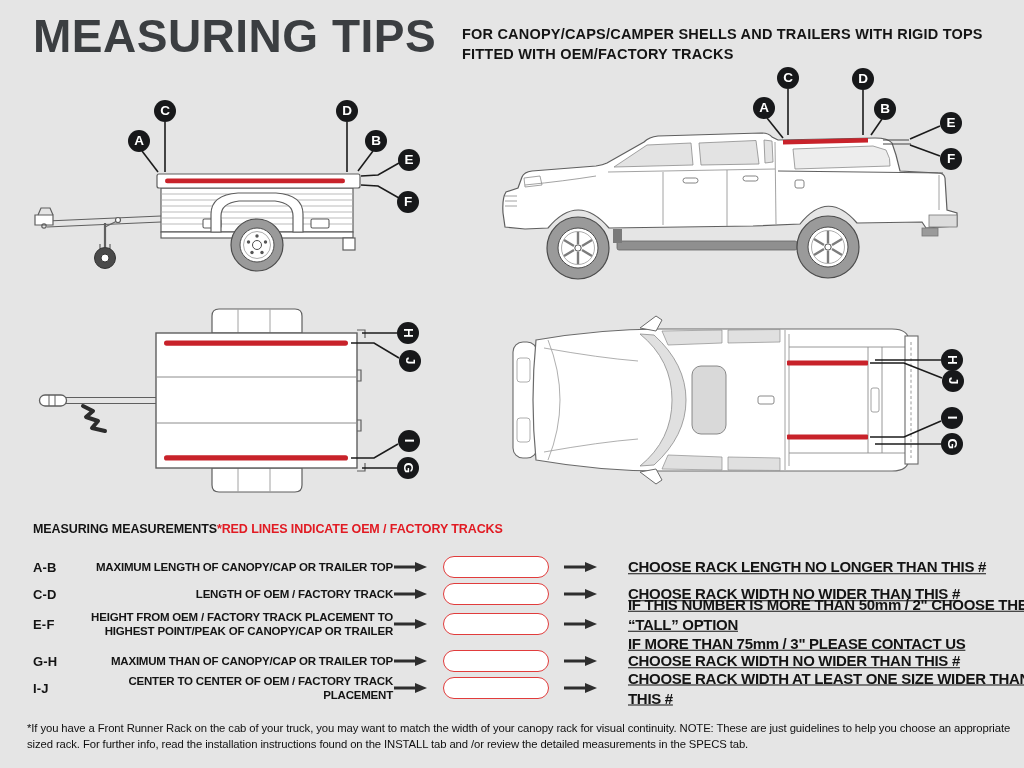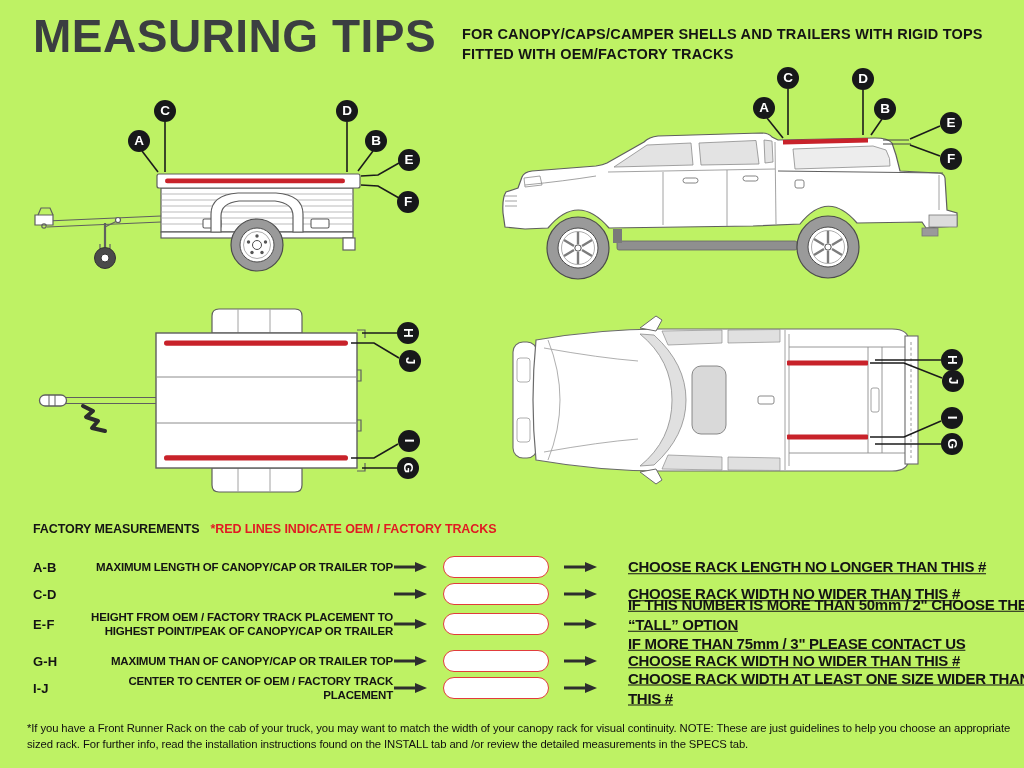--- a/index.html
+++ b/index.html
@@ -1,34 +1,34 @@
 <!DOCTYPE html>
 <html><head>
 <meta charset="utf-8">
 <style>
   html,body{margin:0;padding:0;background:#fff;}
-  .page{position:relative;width:1024px;height:768px;background:#bef264;overflow:hidden;
+  .page{position:relative;width:1024px;height:768px;background:#e5e5e5;overflow:hidden;
         font-family:"Liberation Sans",sans-serif;color:#141414;}
 
   .title{position:absolute;left:33px;top:13px;font-size:46px;font-weight:bold;
          color:#3b3e41;letter-spacing:0.5px;line-height:1;}
   .subtitle{position:absolute;left:462px;top:25px;font-size:14.5px;font-weight:bold;
             color:#141414;line-height:1.35;letter-spacing:0.2px;}
 
   .diagram{position:absolute;}
   .diagram svg{display:block;}
 
   .callout{position:absolute;width:22px;height:22px;border-radius:50%;background:#17181a;
            display:flex;align-items:center;justify-content:center;z-index:3;}
   .callout span{color:#ffffff;font-weight:bold;font-size:13.5px;line-height:1;}
   .callout.rot span{transform:rotate(90deg);}
 
   .legend{position:absolute;left:33px;top:522px;font-size:12.5px;font-weight:bold;
           letter-spacing:-0.1px;white-space:nowrap;}
-  .legend .rednote{color:#e11b23;margin-left:11px;}
+  .legend .rednote{color:#e11b23;}
 
   .mrow{position:absolute;left:0;width:1024px;height:44px;}
   .mrow > div{position:absolute;top:50%;transform:translateY(-50%);}
   .mrange{left:33px;width:38px;font-size:13px;font-weight:bold;letter-spacing:0.2px;}
   .mdesc{left:71px;width:322px;font-size:11.5px;font-weight:bold;letter-spacing:-0.2px;
          line-height:1.25;white-space:pre-line;text-align:right;}
   .arrow1{left:394px;}
   .pill{left:443px;width:106px;height:22px;border:1.6px solid #e13c3c;border-radius:12px;
         background:#fff;box-sizing:border-box;}
   .arrow2{left:564px;}
@@ -308,21 +308,21 @@
       </div>
     <div class="callout rot" style="left:441px;top:107px;">
         <span>I</span>
       </div>
     <div class="callout rot" style="left:441px;top:133px;">
         <span>G</span>
       </div>
   </div>
 
   <div class="legend">
-    <span>FACTORY MEASUREMENTS</span><span class="rednote">*RED LINES INDICATE OEM / FACTORY TRACKS</span>
+    <span>MEASURING MEASUREMENTS</span><span class="rednote">*RED LINES INDICATE OEM / FACTORY TRACKS</span>
   </div>
 
   <div>
 
     <div class="mrow" style="top:545px;">
       <div class="mrange">A-B</div>
       <div class="mdesc">MAXIMUM  LENGTH OF CANOPY/CAP OR TRAILER TOP</div>
       <div class="arrow1 arr">
           <svg width="33" height="11" viewBox="0 0 33 11">
             <line x1="0" y1="5.5" x2="22" y2="5.5" stroke="#2e2e2e" stroke-width="3"></line>
@@ -334,20 +334,21 @@
           <svg width="33" height="11" viewBox="0 0 33 11">
             <line x1="0" y1="5.5" x2="22" y2="5.5" stroke="#2e2e2e" stroke-width="3"></line>
             <polygon points="21,0.5 33,5.5 21,10.5" fill="#2e2e2e"></polygon>
           </svg>
         </div>
       <div class="mresult">CHOOSE RACK LENGTH NO LONGER THAN THIS #</div>
     </div>
 
     <div class="mrow" style="top:572px;">
       <div class="mrange">C-D</div>
+      <div class="mdesc">LENGTH OF OEM / FACTORY TRACK</div>
       <div class="arrow1 arr">
           <svg width="33" height="11" viewBox="0 0 33 11">
             <line x1="0" y1="5.5" x2="22" y2="5.5" stroke="#2e2e2e" stroke-width="3"></line>
             <polygon points="21,0.5 33,5.5 21,10.5" fill="#2e2e2e"></polygon>
           </svg>
         </div>
       <div class="pill"></div>
       <div class="arrow2 arr">
           <svg width="33" height="11" viewBox="0 0 33 11">
             <line x1="0" y1="5.5" x2="22" y2="5.5" stroke="#2e2e2e" stroke-width="3"></line>

